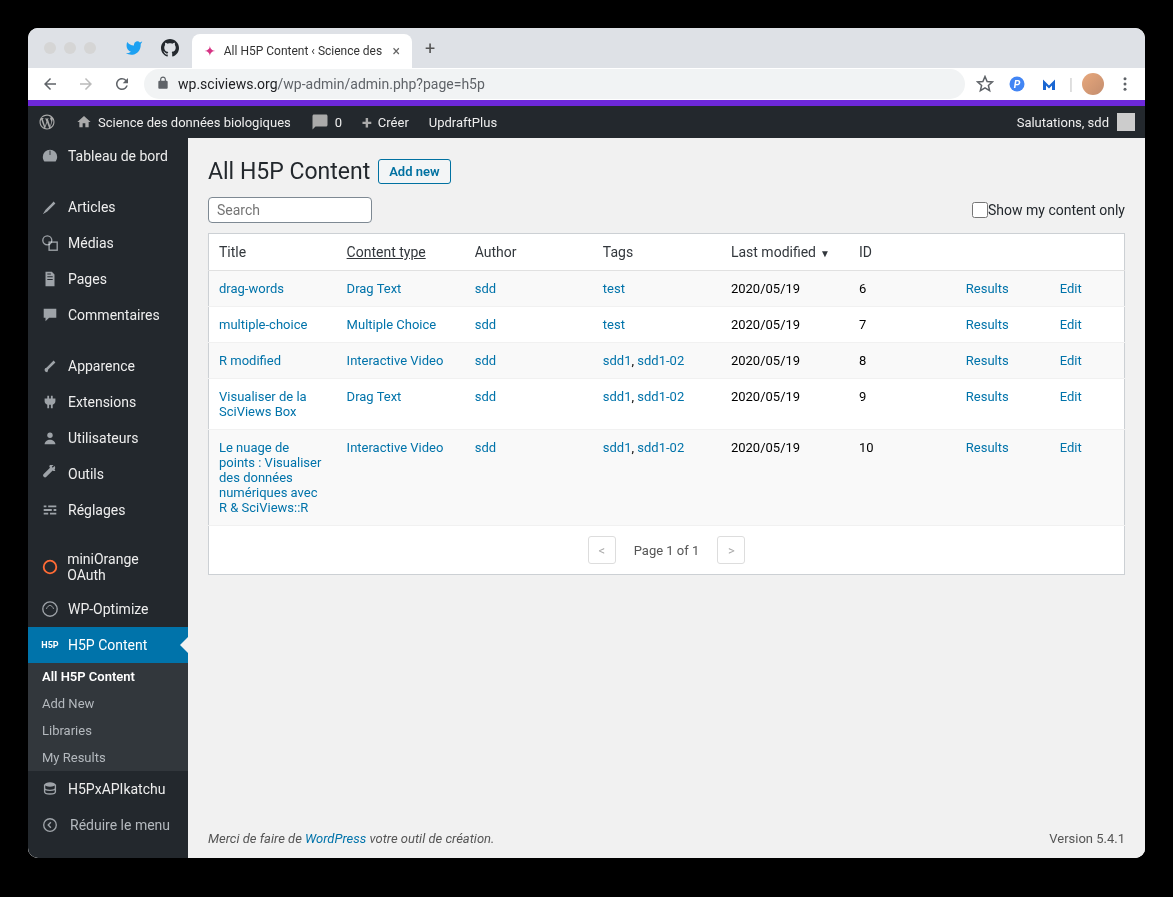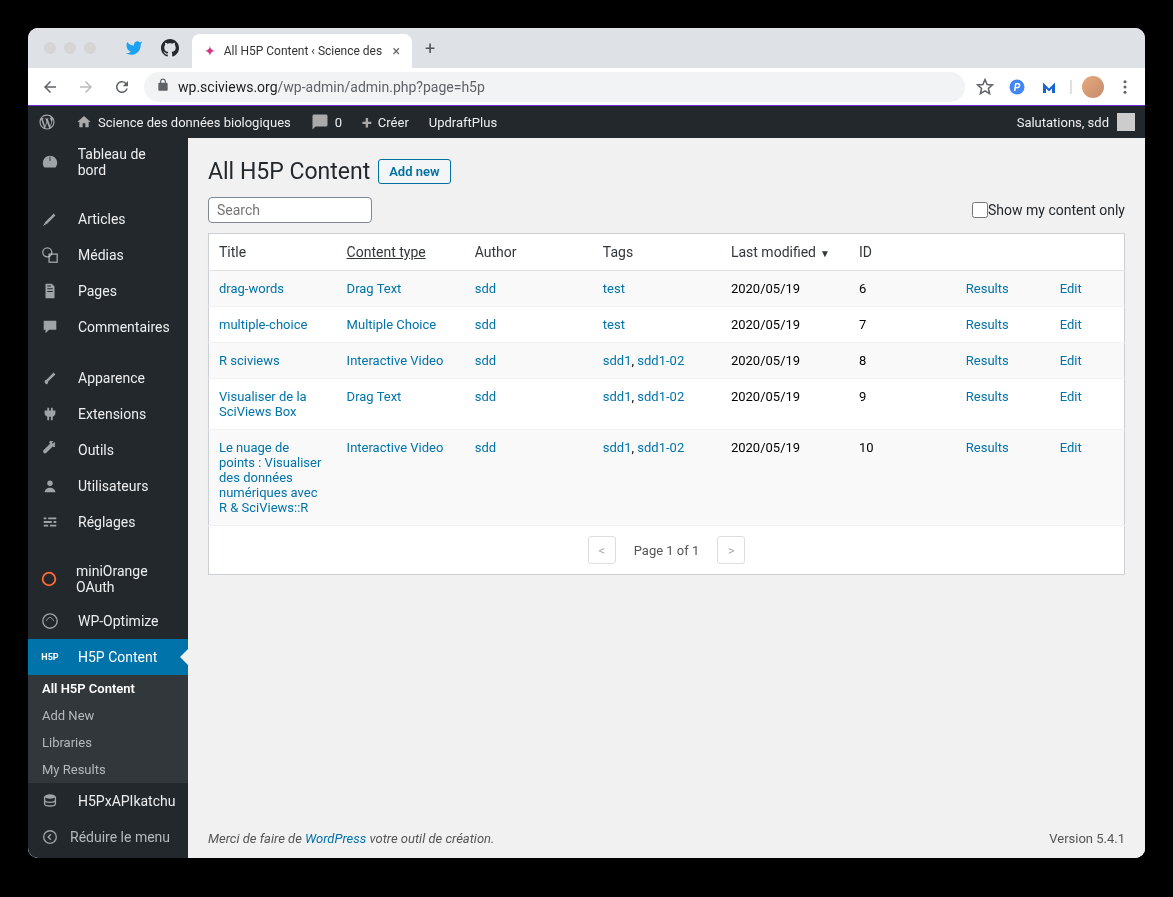--- a/index.html
+++ b/index.html
@@ -9,40 +9,40 @@
 
 .tab-strip { background: #dee1e6; height: 40px; display: flex; align-items: center; padding: 0 8px; gap: 4px; }
 .traffic-lights { display: flex; gap: 8px; padding: 0 8px; }
 .tl { width: 12px; height: 12px; border-radius: 50%; background: #d5d5d5; }
 .pinned-tabs { display: flex; gap: 0; margin-left: 8px; }
 .pinned-tab { width: 36px; height: 34px; display: flex; align-items: center; justify-content: center; border-radius: 8px 8px 0 0; }
 .active-tab { background: #fff; border-radius: 8px 8px 0 0; height: 34px; display: flex; align-items: center; padding: 0 12px; gap: 8px; font-size: 12px; color: #333; min-width: 220px; margin-top: 6px; }
 .tab-close { margin-left: auto; color: #666; font-size: 14px; cursor: pointer; }
 .new-tab { width: 28px; height: 28px; display: flex; align-items: center; justify-content: center; color: #555; font-size: 18px; cursor: pointer; }
 
-.addr-bar { background: #fff; height: 38px; display: flex; align-items: center; padding: 0 8px; gap: 8px; border-bottom: 1px solid #6d28d9; }
+.addr-bar { background: #fff; height: 38px; display: flex; align-items: center; padding: 0 8px; gap: 8px; border-bottom: 6px solid #6d28d9; }
 .nav-btn { width: 28px; height: 28px; display: flex; align-items: center; justify-content: center; color: #5f6368; border-radius: 50%; }
 .nav-btn.disabled { color: #bbb; }
 .url-field { flex: 1; background: #f1f3f4; border-radius: 16px; height: 30px; display: flex; align-items: center; padding: 0 12px; gap: 8px; font-size: 14px; color: #202124; }
 .lock-icon { color: #5f6368; font-size: 12px; }
 .url-host { color: #202124; }
 .url-path { color: #5f6368; }
 .addr-right { display: flex; gap: 8px; align-items: center; }
 .ext-icon { width: 24px; height: 24px; display: flex; align-items: center; justify-content: center; }
 
 .wp-admin { flex: 1; display: flex; flex-direction: column; background: #f1f1f1; overflow: hidden; }
 .wp-topbar { background: #23282d; color: #eee; height: 32px; display: flex; align-items: center; font-size: 13px; }
 .wp-topbar-left { display: flex; align-items: center; height: 100%; }
 .wp-topbar-item { padding: 0 10px; display: flex; align-items: center; gap: 6px; height: 100%; cursor: pointer; }
 .wp-topbar-right { margin-left: auto; display: flex; align-items: center; padding-right: 10px; gap: 8px; }
 .wp-avatar { width: 18px; height: 18px; background: #ccc; }
 
 .wp-body { flex: 1; display: flex; overflow: hidden; }
 .wp-sidebar { width: 160px; background: #23282d; color: #eee; font-size: 14px; overflow-y: auto; }
-.wp-menu-item { padding: 8px 12px; display: flex; align-items: center; gap: 18px; cursor: pointer; color: #eee; }
+.wp-menu-item { padding: 8px 12px; display: flex; align-items: center; gap: 8px; cursor: pointer; color: #eee; }
 .wp-menu-item.current { background: #0073aa; color: #fff; position: relative; }
 .wp-menu-item.current::after { content: ""; position: absolute; right: 0; top: 50%; transform: translateY(-50%); border: 8px solid transparent; border-right-color: #f1f1f1; }
 .wp-menu-sep { height: 5px; margin: 5px 0; }
 .wp-submenu { background: #32373c; }
 .wp-submenu-item { padding: 6px 12px 6px 14px; font-size: 13px; color: #b4b9be; cursor: pointer; }
 .wp-submenu-item.current { color: #fff; font-weight: 600; }
 .wp-icon { width: 20px; height: 20px; display: inline-flex; align-items: center; justify-content: center; color: rgba(240,245,250,0.6); font-size: 16px; }
 .collapse-item { padding: 8px 12px; display: flex; align-items: center; gap: 10px; color: #b4b9be; cursor: pointer; }
 
 .wp-content { flex: 1; padding: 20px; overflow-y: auto; background: #f1f1f1; position: relative; }
@@ -260,33 +260,33 @@
             <span class="wp-icon">
               <svg viewBox="0 0 20 20">
                 <path d="M7 3v3H4v3c0 2 1 3 3 4v4h2v-4h2v4h2v-4c2-1 3-2 3-4V6h-3V3h-2v3H9V3H7z"></path>
               </svg>
             </span>
             <span>Extensions</span>
           </div>
         <div class="wp-menu-item">
             <span class="wp-icon">
               <svg viewBox="0 0 20 20">
-                <path d="M15 5c1-1 1-3 0-4l-2 2-1-1 2-2c-1-1-3-1-4 0-1 1-1 2 0 3l-7 7c-1 1-1 2 0 3s2 1 3 0l7-7c1 1 2 1 3 0z"></path>
-              </svg>
-            </span>
-            <span>Outils</span>
-          </div>
-        <div class="wp-menu-item">
-            <span class="wp-icon">
-              <svg viewBox="0 0 20 20">
                 <circle cx="10" cy="7" r="3"></circle>
                 <path d="M4 17c0-3 3-5 6-5s6 2 6 5H4z"></path>
               </svg>
             </span>
             <span>Utilisateurs</span>
+          </div>
+        <div class="wp-menu-item">
+            <span class="wp-icon">
+              <svg viewBox="0 0 20 20">
+                <path d="M15 5c1-1 1-3 0-4l-2 2-1-1 2-2c-1-1-3-1-4 0-1 1-1 2 0 3l-7 7c-1 1-1 2 0 3s2 1 3 0l7-7c1 1 2 1 3 0z"></path>
+              </svg>
+            </span>
+            <span>Outils</span>
           </div>
         <div class="wp-menu-item">
             <span class="wp-icon">
               <svg viewBox="0 0 20 20">
                 <path d="M3 5h3v2H3V5zm5 0h9v2H8V5zM3 9h9v2H3V9zm11 0h3v2h-3V9zM3 13h5v2H3v-2zm7 0h7v2h-7v-2z"></path>
               </svg>
             </span>
             <span>Réglages</span>
           </div>
         <div class="wp-menu-sep"></div>
@@ -378,21 +378,21 @@
     <td><a href="#">multiple-choice</a></td>
     <td><a href="#">Multiple Choice</a></td>
     <td><a href="#">sdd</a></td>
     <td><a href="#">test</a></td>
     <td>2020/05/19</td>
     <td>7</td>
     <td><a href="#">Results</a></td>
     <td><a href="#">Edit</a></td>
               </tr>
               <tr>
-    <td><a href="#">R sciviews</a></td>
+    <td><a href="#">R modified</a></td>
     <td><a href="#">Interactive Video</a></td>
     <td><a href="#">sdd</a></td>
     <td><a href="#">sdd1</a>, <a href="#">sdd1-02</a></td>
     <td>2020/05/19</td>
     <td>8</td>
     <td><a href="#">Results</a></td>
     <td><a href="#">Edit</a></td>
               </tr>
               <tr>
     <td><a href="#">Visualiser de la SciViews Box</a></td>

